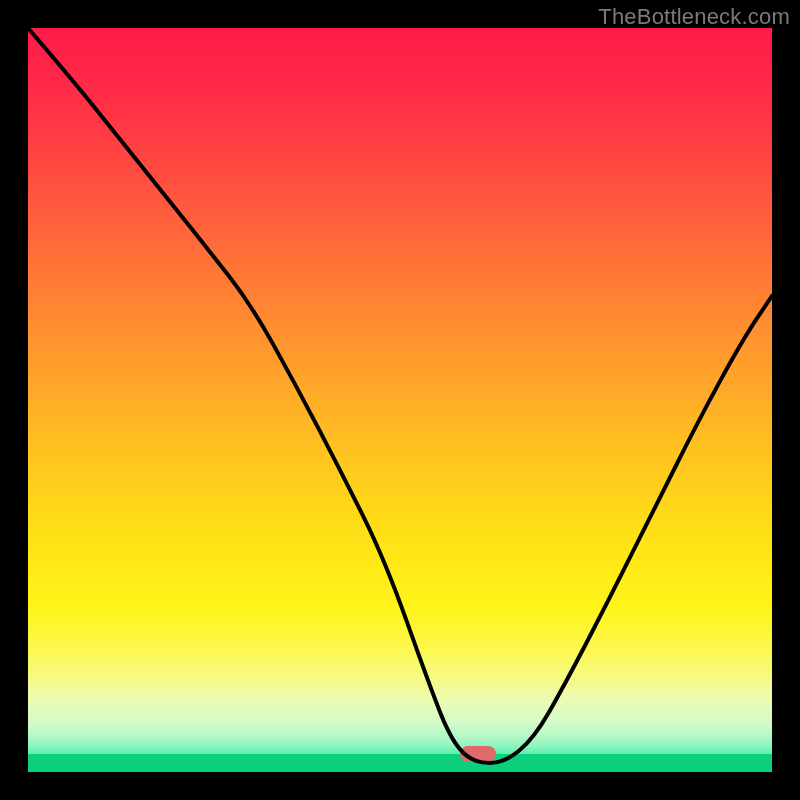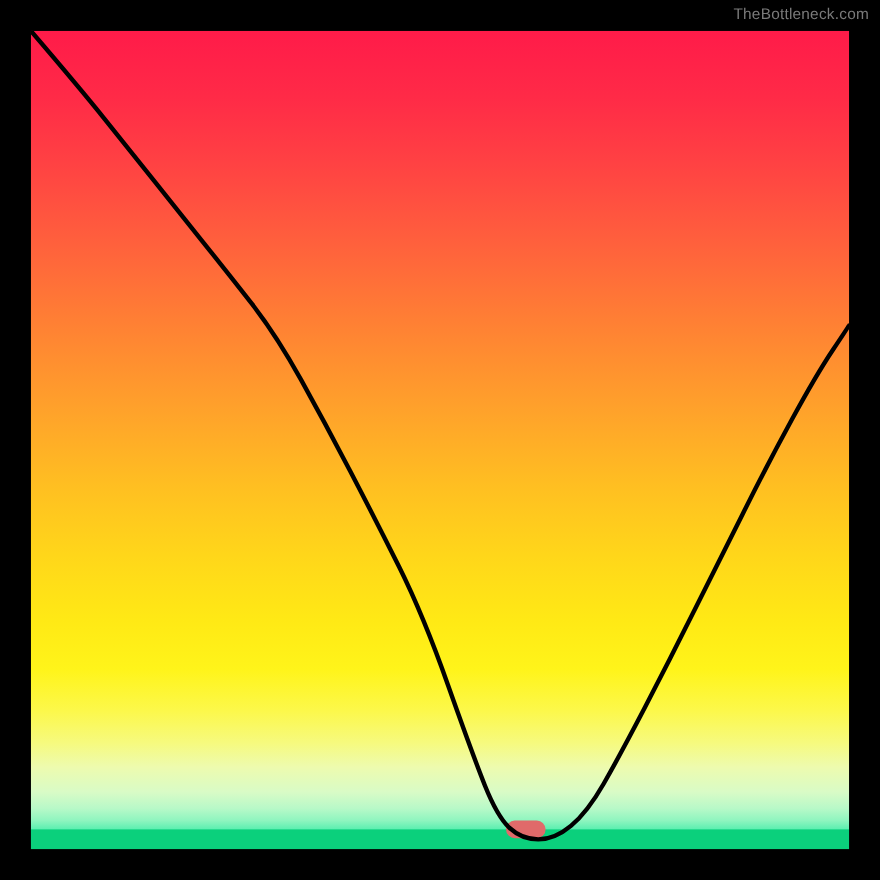--- a/index.html
+++ b/index.html
@@ -15,21 +15,21 @@
     position: relative;
     width: 800px;
     height: 800px;
     background: #000;
   }
   .watermark {
     position: absolute;
     top: 4px;
     right: 10px;
     color: #7a7a7a;
-    font-size: 14px;
+    font-size: 22px;
     font-weight: 500;
     letter-spacing: 0.2px;
     z-index: 5;
     user-select: none;
     text-align: center;
   }
   .plot-area {
     position: absolute;
     left: 28px;
     top: 28px;

